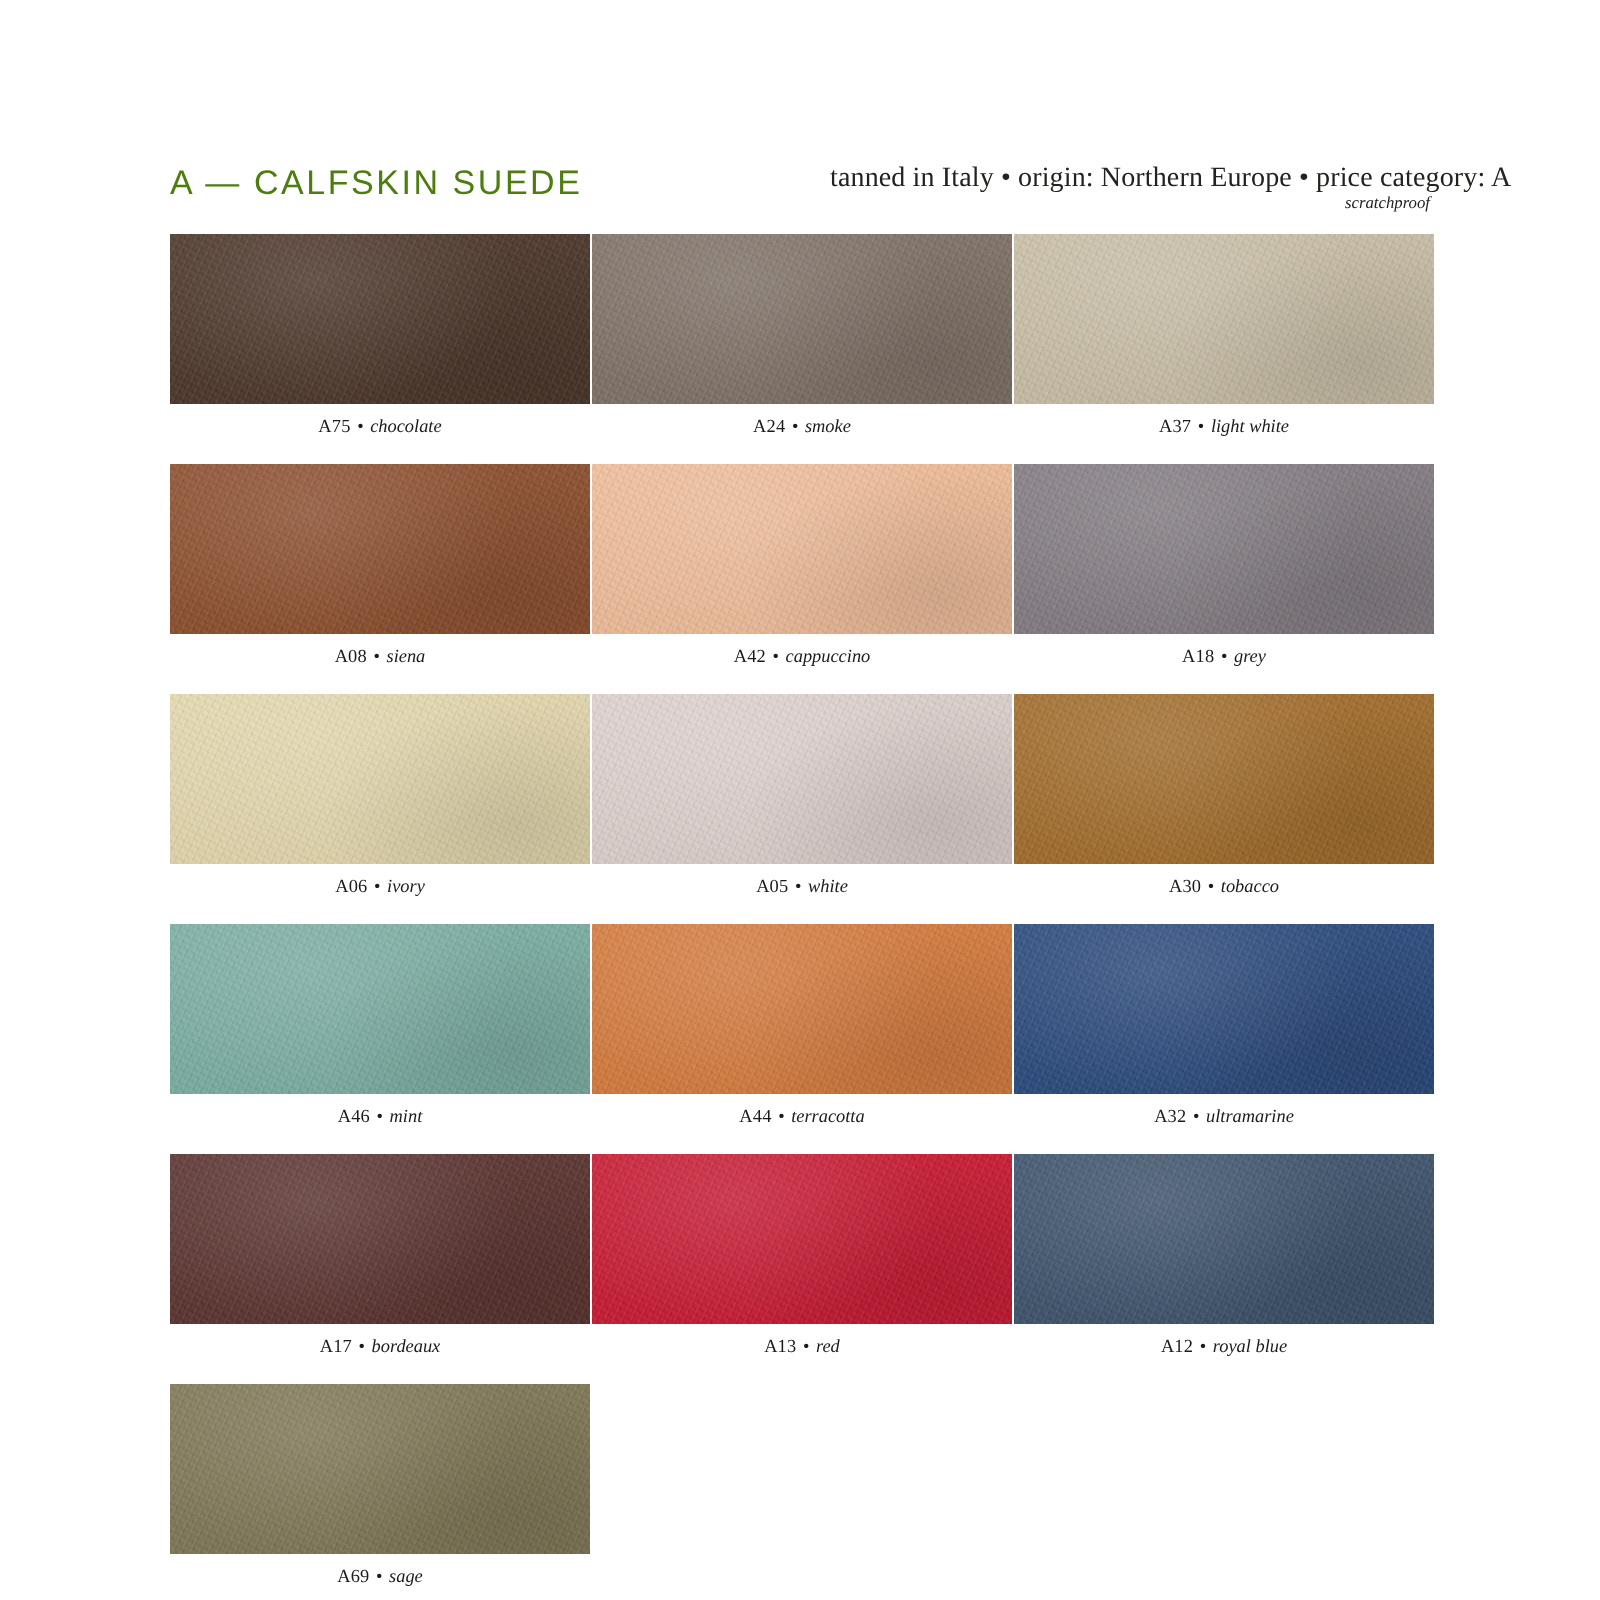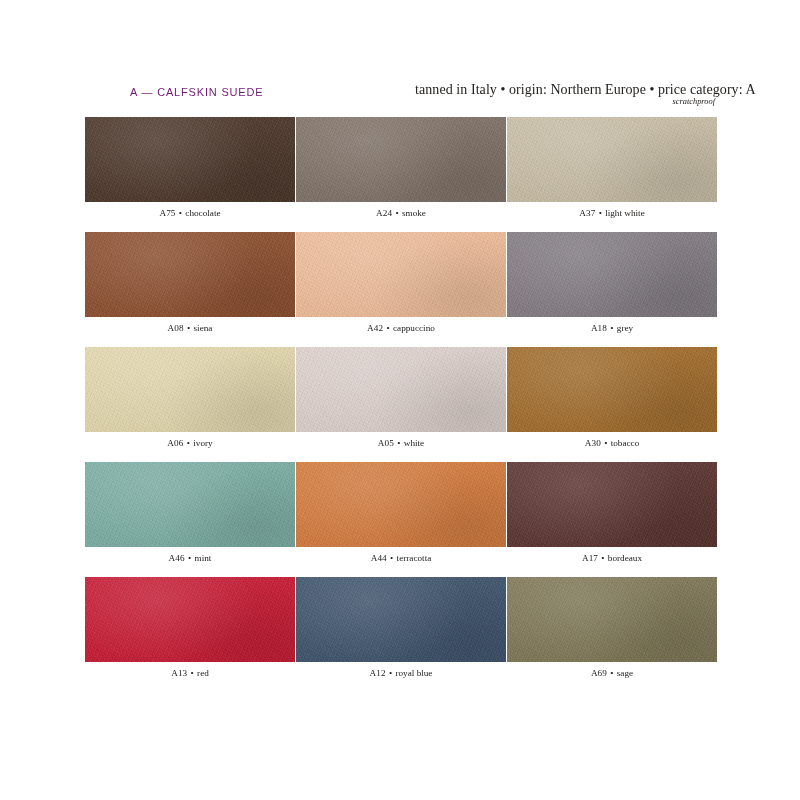--- a/index.html
+++ b/index.html
@@ -27,27 +27,26 @@
     position: absolute;
     left: 85px;
     top: 84px;
     width: 630px;
     display: flex;
     align-items: flex-start;
     justify-content: space-between;
   }
   .cat-title {
     font-family: "Liberation Sans", sans-serif;
-    font-size: 11px;
+    font-size: 17px;
     letter-spacing: 0.075em;
-    color: #701a75;
+    color: #4d7c0f;
     white-space: nowrap;
     line-height: 14px;
     padding-top: 1px;
-    margin-left: 45px;
   }
   .spec-block {
     width: 300px;
     text-align: left;
     padding-left: 18px;
   }
   .spec-line {
     font-family: "Liberation Serif", serif;
     font-size: 14px;
     color: #24221f;
@@ -137,20 +136,21 @@
   .label .code {
     font-family: "Liberation Serif", serif;
     letter-spacing: 0.01em;
   }
   .label .dot {
     font-family: "Liberation Serif", serif;
     padding: 0 1px;
   }
   .label .name {
     font-family: "Liberation Serif", serif;
+    font-style: italic;
   }
 </style>
 </head>
 <body>
 
 <div id="page">
 
   <div class="header">
     <div class="cat-title">A — CALFSKIN SUEDE</div>
     <div class="spec-block">
@@ -231,20 +231,27 @@
         <div class="label"><span class="code">A46</span><span class="dot"> • </span><span class="name">mint</span></div>
       </div>
       <div class="cell">
         <div class="swatch" style="background-color: rgb(213, 122, 59);">
           <div class="grain"></div>
           <div class="sheen"></div>
         </div>
         <div class="label"><span class="code">A44</span><span class="dot"> • </span><span class="name">terracotta</span></div>
       </div>
       <div class="cell">
+        <div class="swatch" style="background-color: rgb(40, 72, 123);">
+          <div class="grain"></div>
+          <div class="sheen"></div>
+        </div>
+        <div class="label"><span class="code">A32</span><span class="dot"> • </span><span class="name">ultramarine</span></div>
+      </div>
+      <div class="cell">
         <div class="swatch" style="background-color: rgb(89, 49, 45);">
           <div class="grain"></div>
           <div class="sheen"></div>
         </div>
         <div class="label"><span class="code">A17</span><span class="dot"> • </span><span class="name">bordeaux</span></div>
       </div>
       <div class="cell">
         <div class="swatch" style="background-color: rgb(200, 23, 48);">
           <div class="grain"></div>
           <div class="sheen"></div>

